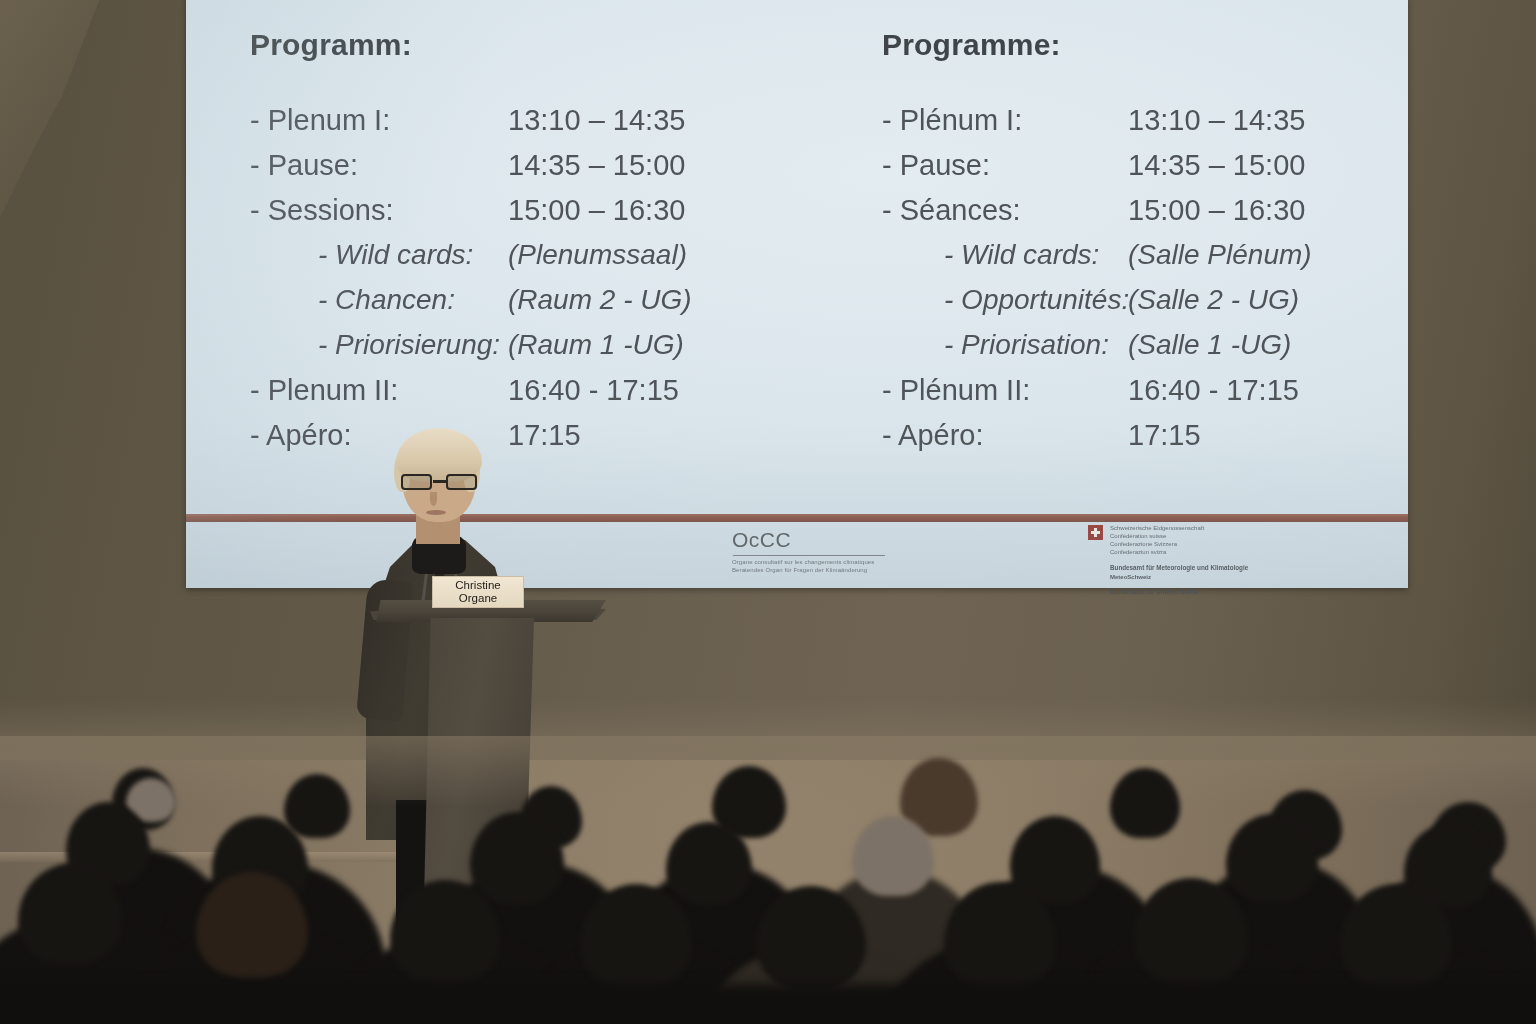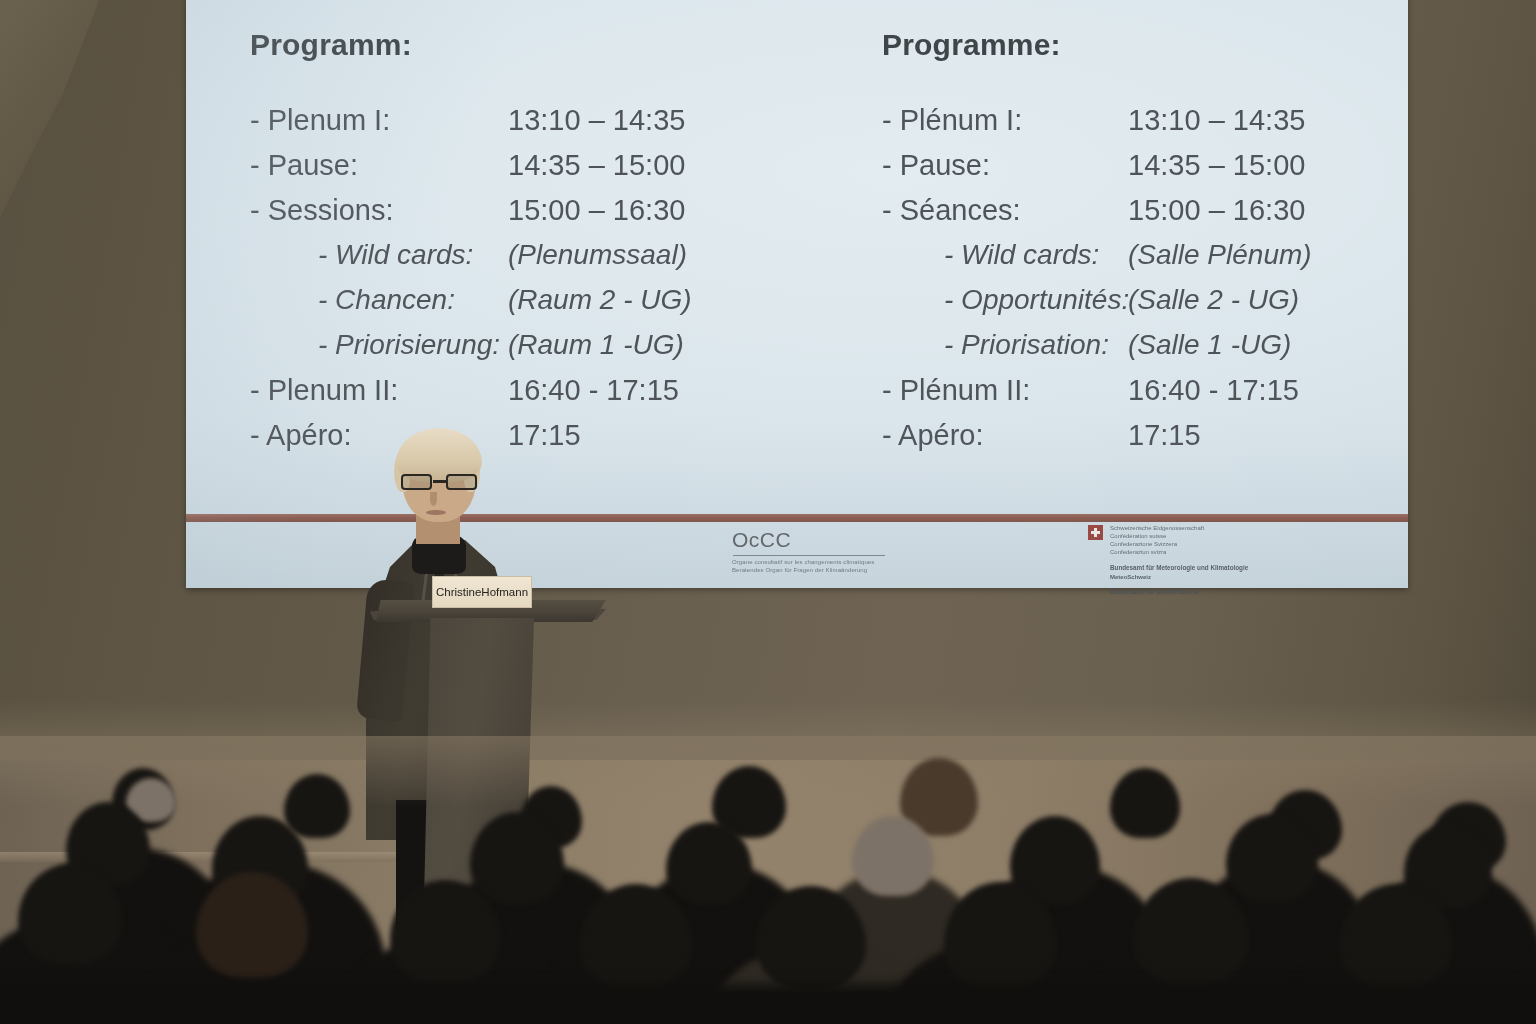--- a/index.html
+++ b/index.html
@@ -349,24 +349,24 @@
   }
   .lect-body {
     position: absolute; left: 48px; top: 18px;
     width: 110px; height: 282px;
     background: linear-gradient(100deg, #4b453b 0%, #534c41 42%, #433d34 100%);
     clip-path: polygon(6% 0%, 100% 0%, 92% 100%, 0% 100%);
   }
   .nameplate {
     position: absolute;
     left: 432px; top: 576px;
-    width: 100px; height: 32px;
+    width: 92px; height: 32px;
     background: linear-gradient(to bottom, #f0e6d2, #e4d8c0);
     border: 1px solid #cbbda3;
-    display: flex; flex-direction: row;
+    display: flex; flex-direction: column;
     align-items: center; justify-content: center;
     line-height: 13px;
   }
   .nameplate span {
     font-size: 11.5px;
     color: #26221d;
     font-family: "Liberation Sans", sans-serif;
   }
 
   
@@ -541,21 +541,21 @@
 
   <div id="lectern">
     <div class="lect-wing-l"></div>
     <div class="lect-wing"></div>
     <div class="lect-top"></div>
     <div class="lect-body"></div>
   </div>
 
   <div class="nameplate">
     <span>Christine</span>
-    <span>Hofmann</span>
+    <span>Organe</span>
   </div>
 
   <div id="audience">
     <div class="audience-fade"></div>
 
     <div class="head" style="left:112px;  top:32px;  width:62px;  height:62px;"></div>
     <div class="head grey" style="left:126px;  top:42px;  width:50px;  height:44px;"></div>
     <div class="head" style="left:284px;  top:38px;  width:66px;  height:64px;"></div>
     <div class="head" style="left:520px;  top:50px;  width:62px;  height:62px;"></div>
     <div class="head" style="left:712px;  top:30px;  width:74px;  height:72px;"></div>

